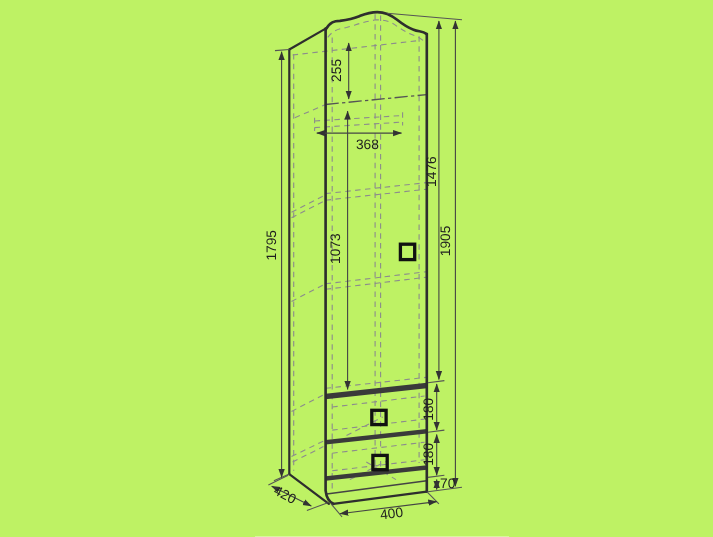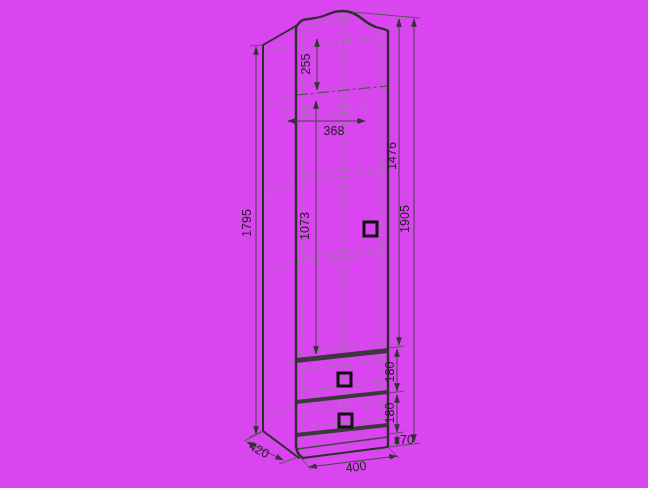--- a/index.html
+++ b/index.html
@@ -1,16 +1,16 @@
 <!DOCTYPE html>
 <html><head>
 <meta charset="utf-8">
 <style>
   html,body{margin:0;padding:0;background:#ffffff;}
-  .stage{position:relative;width:648px;height:488px;background:#d946ef;overflow:hidden;
+  .stage{position:relative;width:648px;height:488px;background:#bef264;overflow:hidden;
          font-family:"Liberation Sans",sans-serif;}
   svg{position:absolute;left:0;top:0;}
   .outline{stroke:#2e2e2e;fill:none;stroke-linecap:round;stroke-linejoin:round;}
   .w2{stroke-width:2;} .w25{stroke-width:2.4;} .w15{stroke-width:1.4;stroke:#444;}
   .dash{stroke:#8c8c8c;stroke-width:1;fill:none;stroke-dasharray:5 4;}
   .dashdot{stroke:#555;stroke-width:1.2;fill:none;stroke-dasharray:12 3 3 3;}
   .band{fill:#3a3a3a;stroke:none;}
   .dim{stroke:#444;stroke-width:1;fill:none;}
   .ext{stroke:#555;stroke-width:1;fill:none;}
   .handle{stroke:#111;stroke-width:3;fill:none;}

